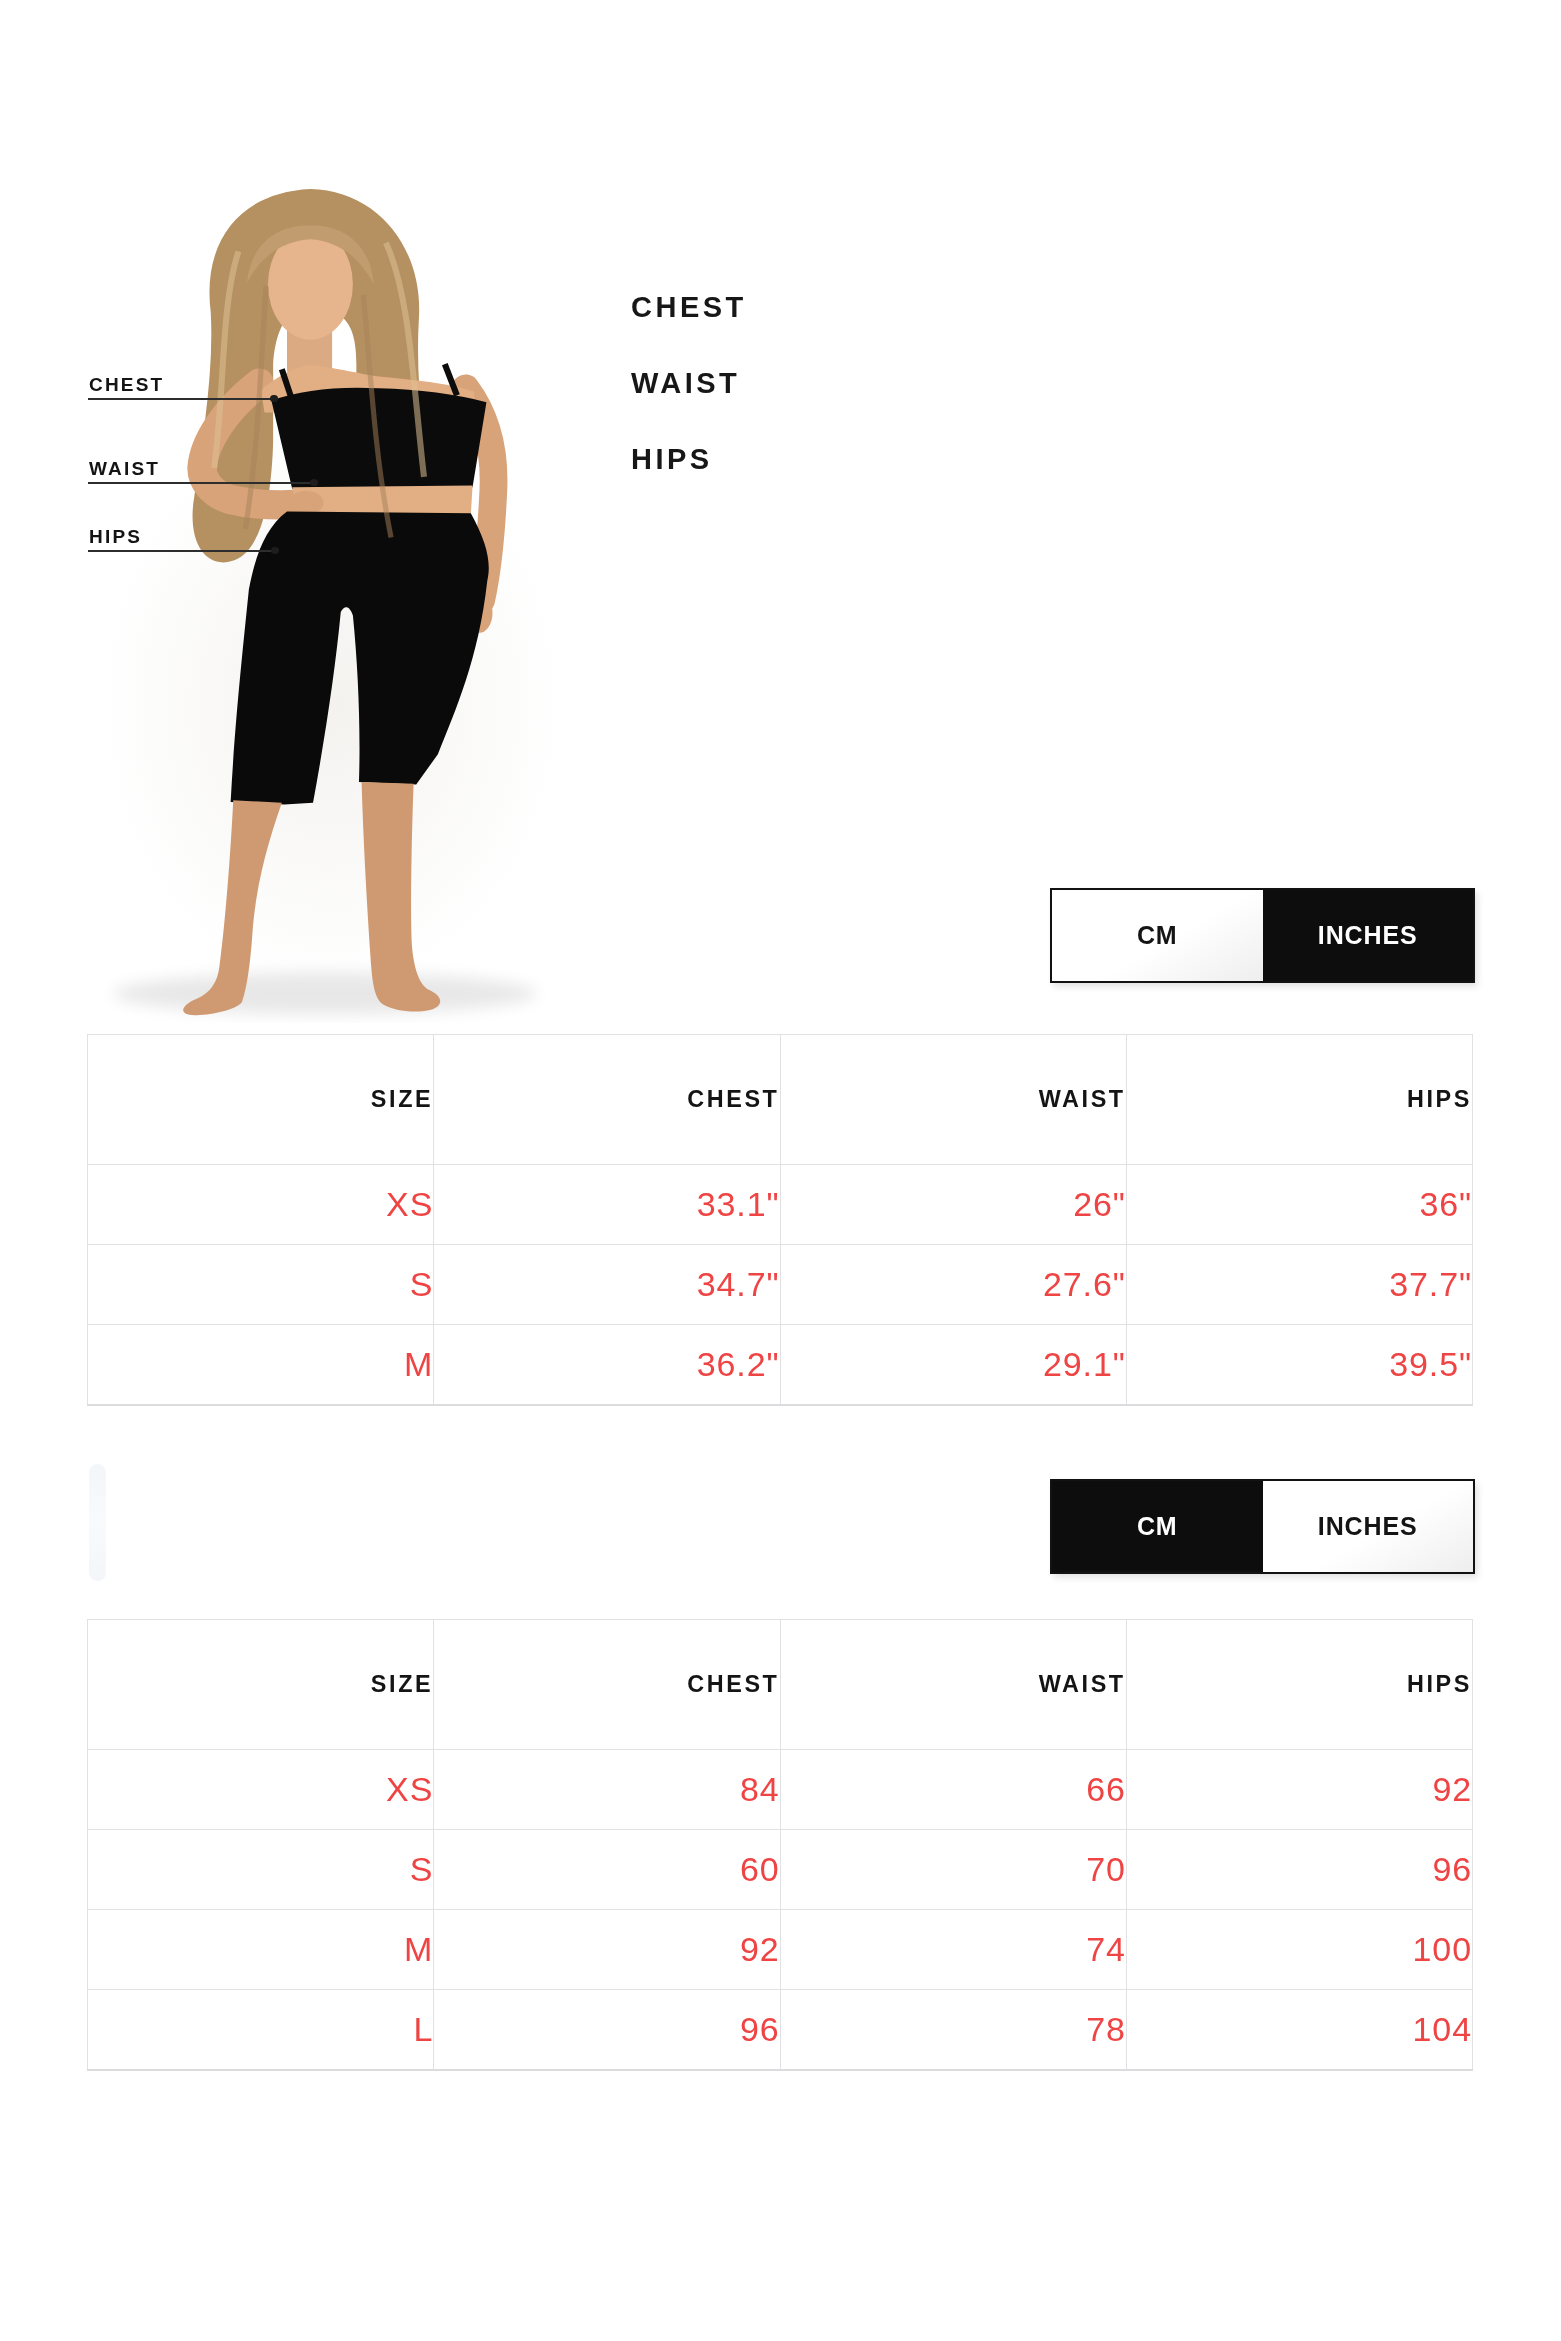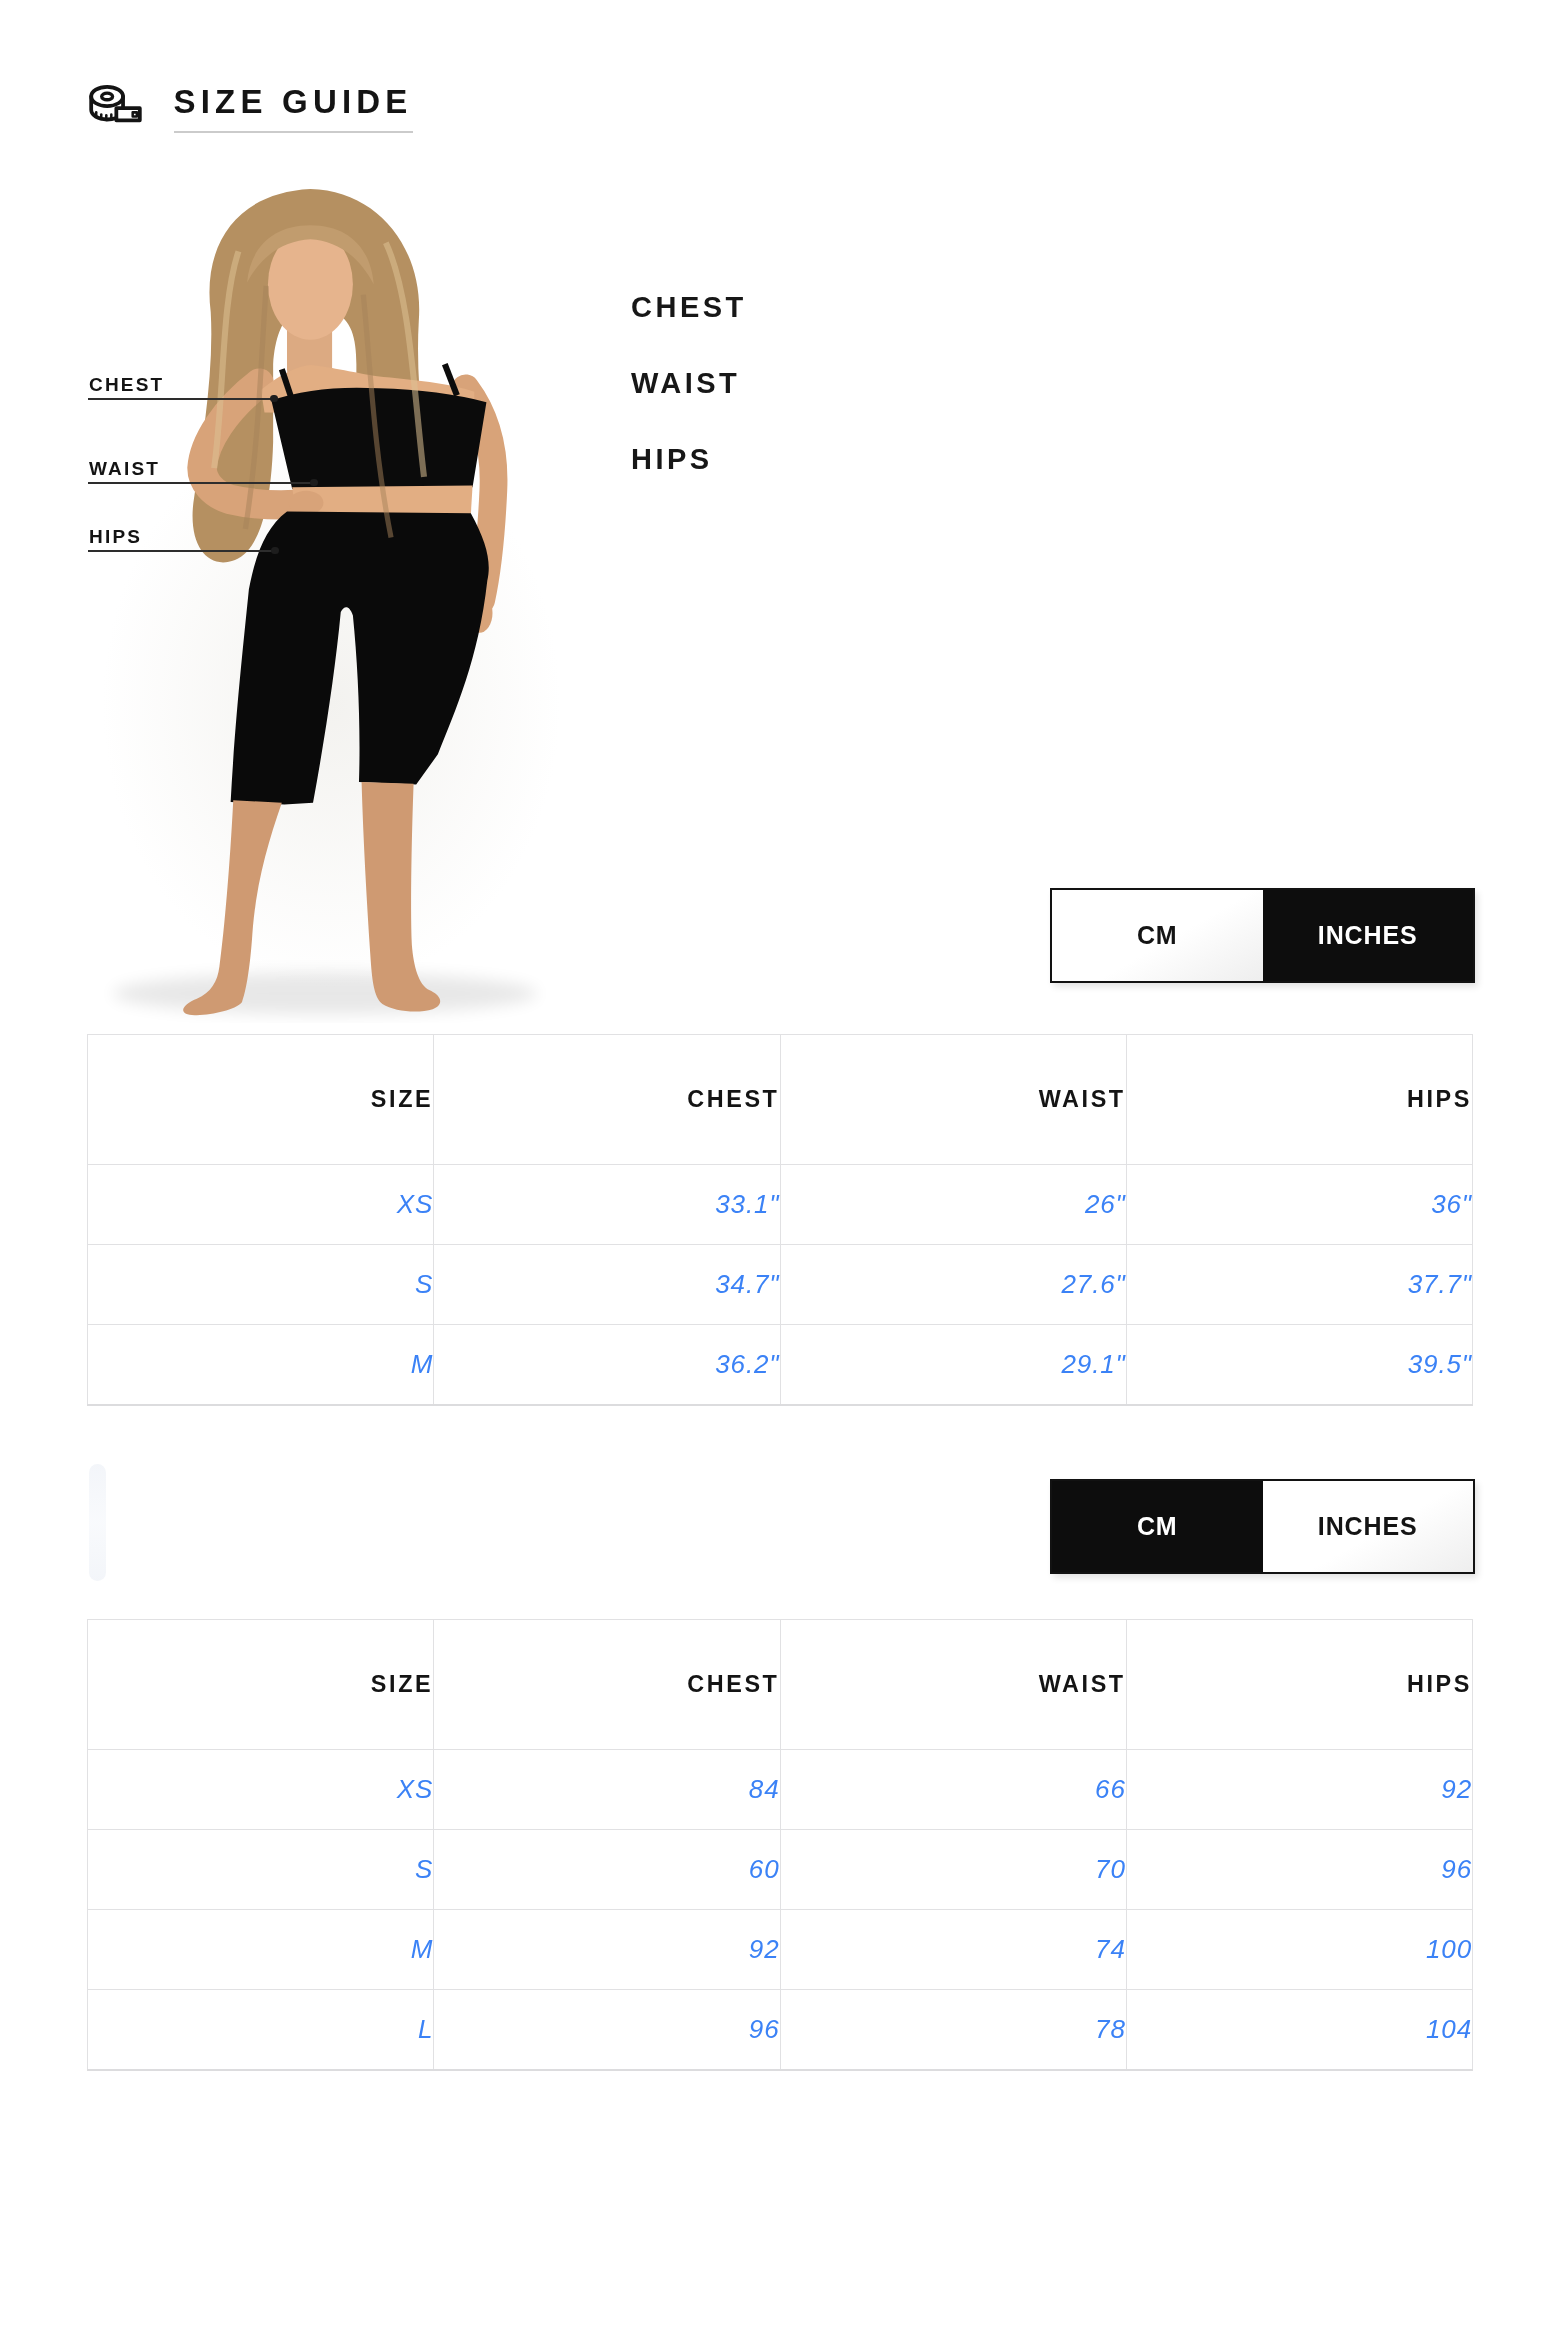--- a/index.html
+++ b/index.html
@@ -56,51 +56,34 @@
   .unit-btn.active { background:#0d0d0d; color:#ffffff; }
 
   
   .size-table { position:absolute; left:87px; width:1386px; border-collapse:collapse; table-layout:fixed; }
   .table-1 { top:1034px; }
   .table-2 { top:1619px; }
   .size-table th, .size-table td {
     border:1.7px solid #e1e1e3; text-align:right; vertical-align:middle; background:#ffffff;
   }
   .size-table th { height:130px; font-size:23.4px; font-weight:700; letter-spacing:2.6px; color:#141414; }
-  .size-table td { height:80px; font-size:26px; font-weight:400; letter-spacing:0.9px; color:#3b82f6;font-style:italic; }
+  .size-table td { height:80px; font-size:34px; font-weight:400; letter-spacing:0.9px; color:#ef4444; }
   .size-table { border-bottom:2.6px solid #dcdcde; }
 
   
   .scroll-artifact {
     position:absolute; left:89px; top:1464px; width:17.3px; height:117px; border-radius:8.7px;
     background:linear-gradient(180deg,#f0f3f8 0%,#f7f9fc 50%,#f0f3f8 100%); opacity:.8;
   }
 </style>
 </head>
 <body>
 
 <div class="page">
 
-  <div class="title-block">
-    <span>
-      <svg class="tape" viewBox="0 0 68 56" fill="none" stroke="#141414" stroke-linecap="round" stroke-linejoin="round">
-        <ellipse cx="24" cy="16" rx="19" ry="11.5" stroke-width="4.5"></ellipse>
-        <ellipse cx="24" cy="16" rx="6.5" ry="4" stroke-width="4"></ellipse>
-        <path d="M5,16 L5,32 C5,38.5 13,43.5 24,43.5 C28,43.5 31.6,42.9 35,41.8" stroke-width="4.5"></path>
-        <path d="M43,16 L43,28" stroke-width="4.5"></path>
-        <rect x="35" y="30" width="28" height="14.5" stroke-width="4.5"></rect>
-        <rect x="54.5" y="35" width="5" height="5" stroke-width="3"></rect>
-        <path d="M11,35 L11,40.5" stroke-width="3"></path>
-        <path d="M17,37.5 L17,43" stroke-width="3"></path>
-        <path d="M23,38.5 L23,44" stroke-width="3"></path>
-        <path d="M29,37.5 L29,43" stroke-width="3"></path>
-      </svg>
-    </span>
-    <span class="page-title">SIZE GUIDE</span>
-  </div>
 
   <div class="model-wrap">
     <svg viewBox="0 0 640 970">
       <defs>
         <filter id="soft" x="-40%" y="-40%" width="180%" height="180%">
           <feGaussianBlur stdDeviation="9"></feGaussianBlur>
         </filter>
       </defs>
 
       <ellipse cx="300" cy="936" rx="245" ry="24" fill="#000" opacity="0.09" filter="url(#soft)"></ellipse>

